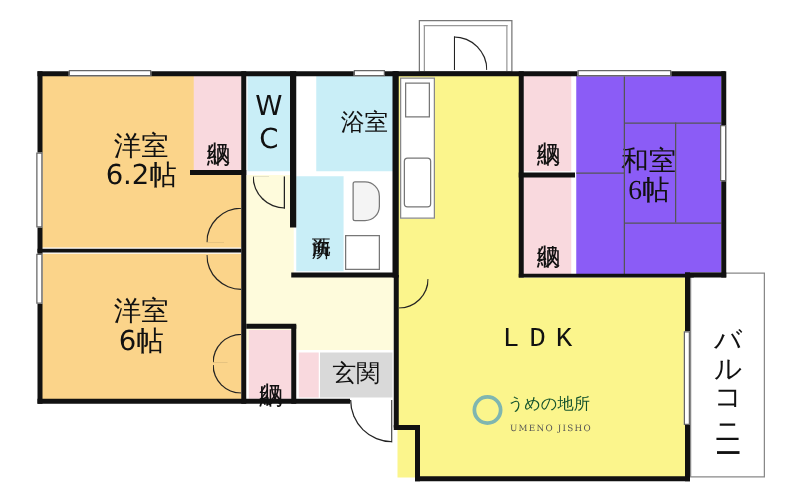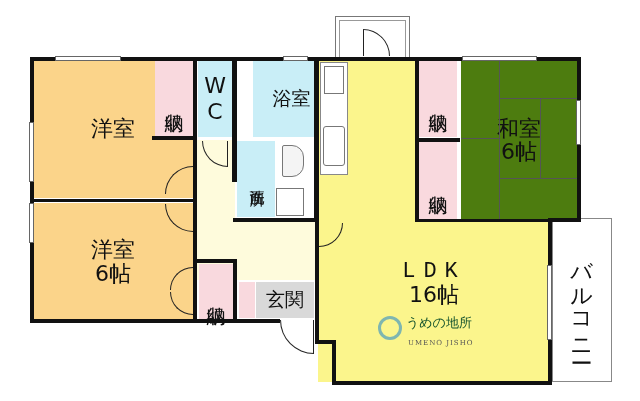--- a/index.html
+++ b/index.html
@@ -16,20 +16,21 @@
 </style>
 </head>
 <body>
 
 <div class="abs" style="left:335px;top:16px;width:75px;height:42px;border:1px solid #777;background:#fff;"></div>
 <div class="abs" style="left:339px;top:20px;width:67px;height:38px;border:1px solid #999;border-bottom:none;"></div>
 <div class="abs" style="left:363px;top:29px;width:27px;height:27px;border-top:1px solid #222;border-right:1px solid #222;border-top-right-radius:27px;border-left:1px solid #222;"></div>
 
 <div class="room" style="left:33px;top:60px;width:160px;height:138px;background:#fbd48a;">
   <span class="lbl-lg">洋室</span>
+  <span class="lbl-lg">6.2帖</span>
 </div>
 
 <div class="room" style="left:155px;top:60px;width:38px;height:77px;background:#f9d9de;">
   <span class="lbl-md vert">収納</span>
 </div>
 
 <div class="room" style="left:198px;top:60px;width:34px;height:77px;background:#c9eef7;">
   <span class="lbl-lg vert">WC</span>
 </div>
 
@@ -47,38 +48,37 @@
 <div class="abs" style="left:282px;top:145px;width:22px;height:32px;border:1px solid #777;border-radius:2px 12px 12px 2px;background:#f4f4f4;"></div>
 <div class="abs" style="left:276px;top:188px;width:28px;height:28px;border:1px solid #777;background:#fff;"></div>
 
 <div class="abs" style="left:318px;top:60px;width:98px;height:164px;background:#fbf58c;"></div>
 <div class="abs" style="left:320px;top:62px;width:28px;height:113px;background:#fff;border:1px solid #888;"></div>
 <div class="abs" style="left:324px;top:66px;width:20px;height:28px;border:1px solid #777;"></div>
 <div class="abs" style="left:323px;top:126px;width:22px;height:40px;border:1px solid #777;border-radius:3px;"></div>
 
 <div class="room" style="left:318px;top:222px;width:232px;height:160px;background:#fbf58c;justify-content:flex-start;padding-top:38px;">
   <span class="lbl-lg" style="letter-spacing:8px;font-family:Liberation Mono, monospace;">LDK</span>
-  <span class="lbl-lg">16帖</span>
 </div>
 
 <div class="abs" style="left:378px;top:316px;width:130px;height:34px;">
   <div class="abs" style="left:0;top:0;width:24px;height:24px;border-radius:50%;border:3px solid #7fb6b0;box-sizing:border-box;"></div>
   <span class="abs" style="left:28px;top:-2px;font-size:13px;color:#14532d;white-space:nowrap;">うめの地所</span>
   <span class="abs" style="left:30px;top:23px;font-size:7px;color:#555;letter-spacing:1px;white-space:nowrap;font-family:'DejaVu Serif',serif;">UMENO JISHO</span>
 </div>
 
 <div class="room" style="left:419px;top:60px;width:38px;height:77px;background:#f9d9de;">
   <span class="lbl-md vert">収納</span>
 </div>
 
 <div class="room" style="left:419px;top:141px;width:38px;height:79px;background:#f9d9de;">
   <span class="lbl-md vert">収納</span>
 </div>
 
-<div class="room" style="left:461px;top:60px;width:116px;height:160px;background:#4d7c0f;">
+<div class="room" style="left:461px;top:60px;width:116px;height:160px;background:#8b5cf6;font-family:Liberation Serif, serif;">
   <span class="lbl-lg">和室</span>
   <span class="lbl-lg">6帖</span>
 </div>
 
 <div class="thin" style="left:499px;top:60px;width:1px;height:160px;"></div>
 <div class="thin" style="left:500px;top:98px;width:77px;height:1px;"></div>
 <div class="thin" style="left:540px;top:98px;width:1px;height:80px;"></div>
 <div class="thin" style="left:500px;top:178px;width:77px;height:1px;"></div>
 <div class="thin" style="left:461px;top:138px;width:39px;height:1px;"></div>
 

